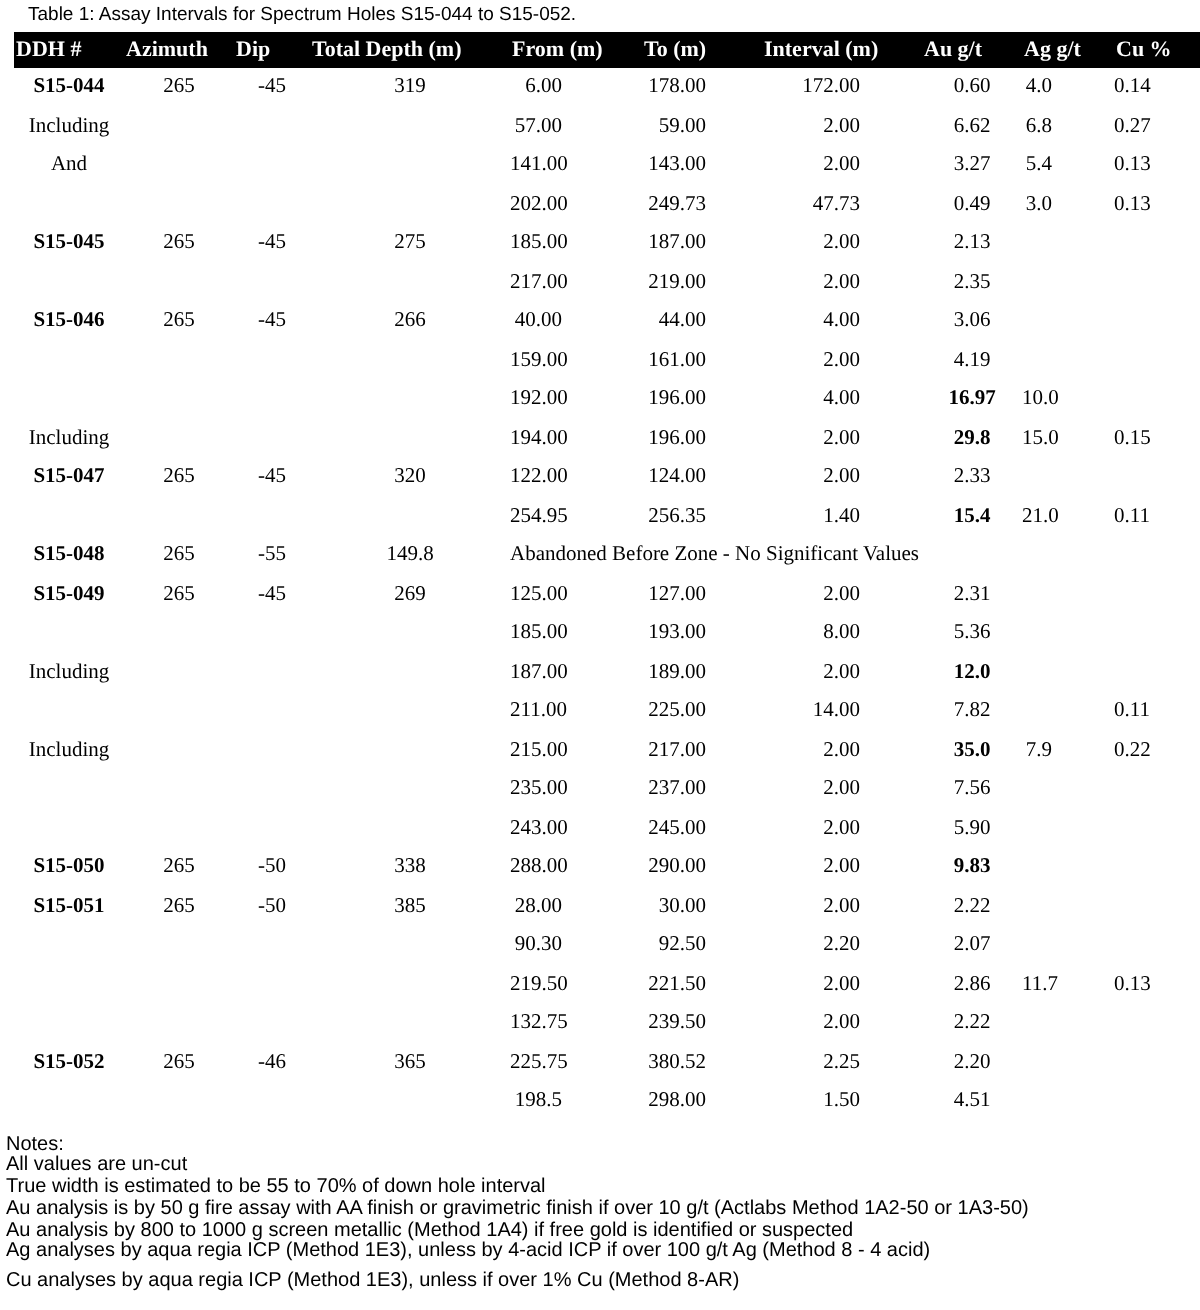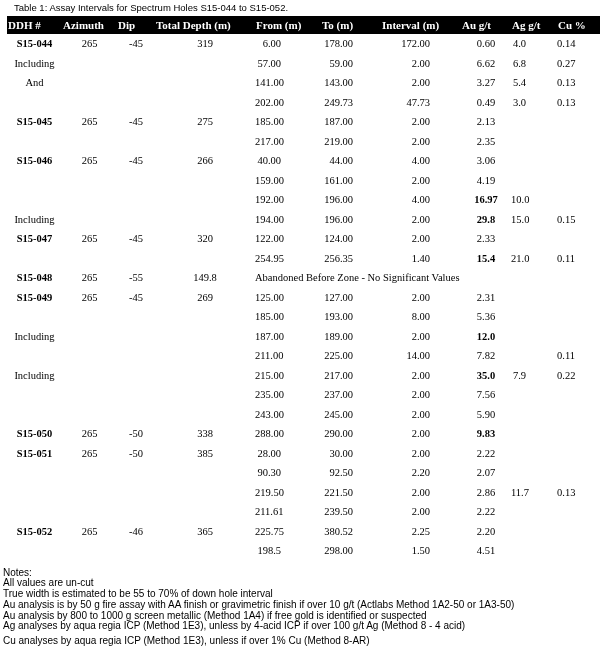--- a/index.html
+++ b/index.html
@@ -372,21 +372,21 @@
           <td class="c7">2.00</td>
           <td class="c8">2.86</td>
           <td class="c9">11.7</td>
           <td class="c10">0.13</td>
         </tr>
         <tr>
           <td class="c1"></td>
           <td class="c2"></td>
           <td class="c3"></td>
           <td class="c4"></td>
-          <td class="c5">211.61</td>
+          <td class="c5">132.75</td>
           <td class="c6">239.50</td>
           <td class="c7">2.00</td>
           <td class="c8">2.22</td>
           <td class="c9"></td>
           <td class="c10"></td>
         </tr>
         <tr>
           <td class="c1 b">S15-052</td>
           <td class="c2">265</td>
           <td class="c3">-46</td>

